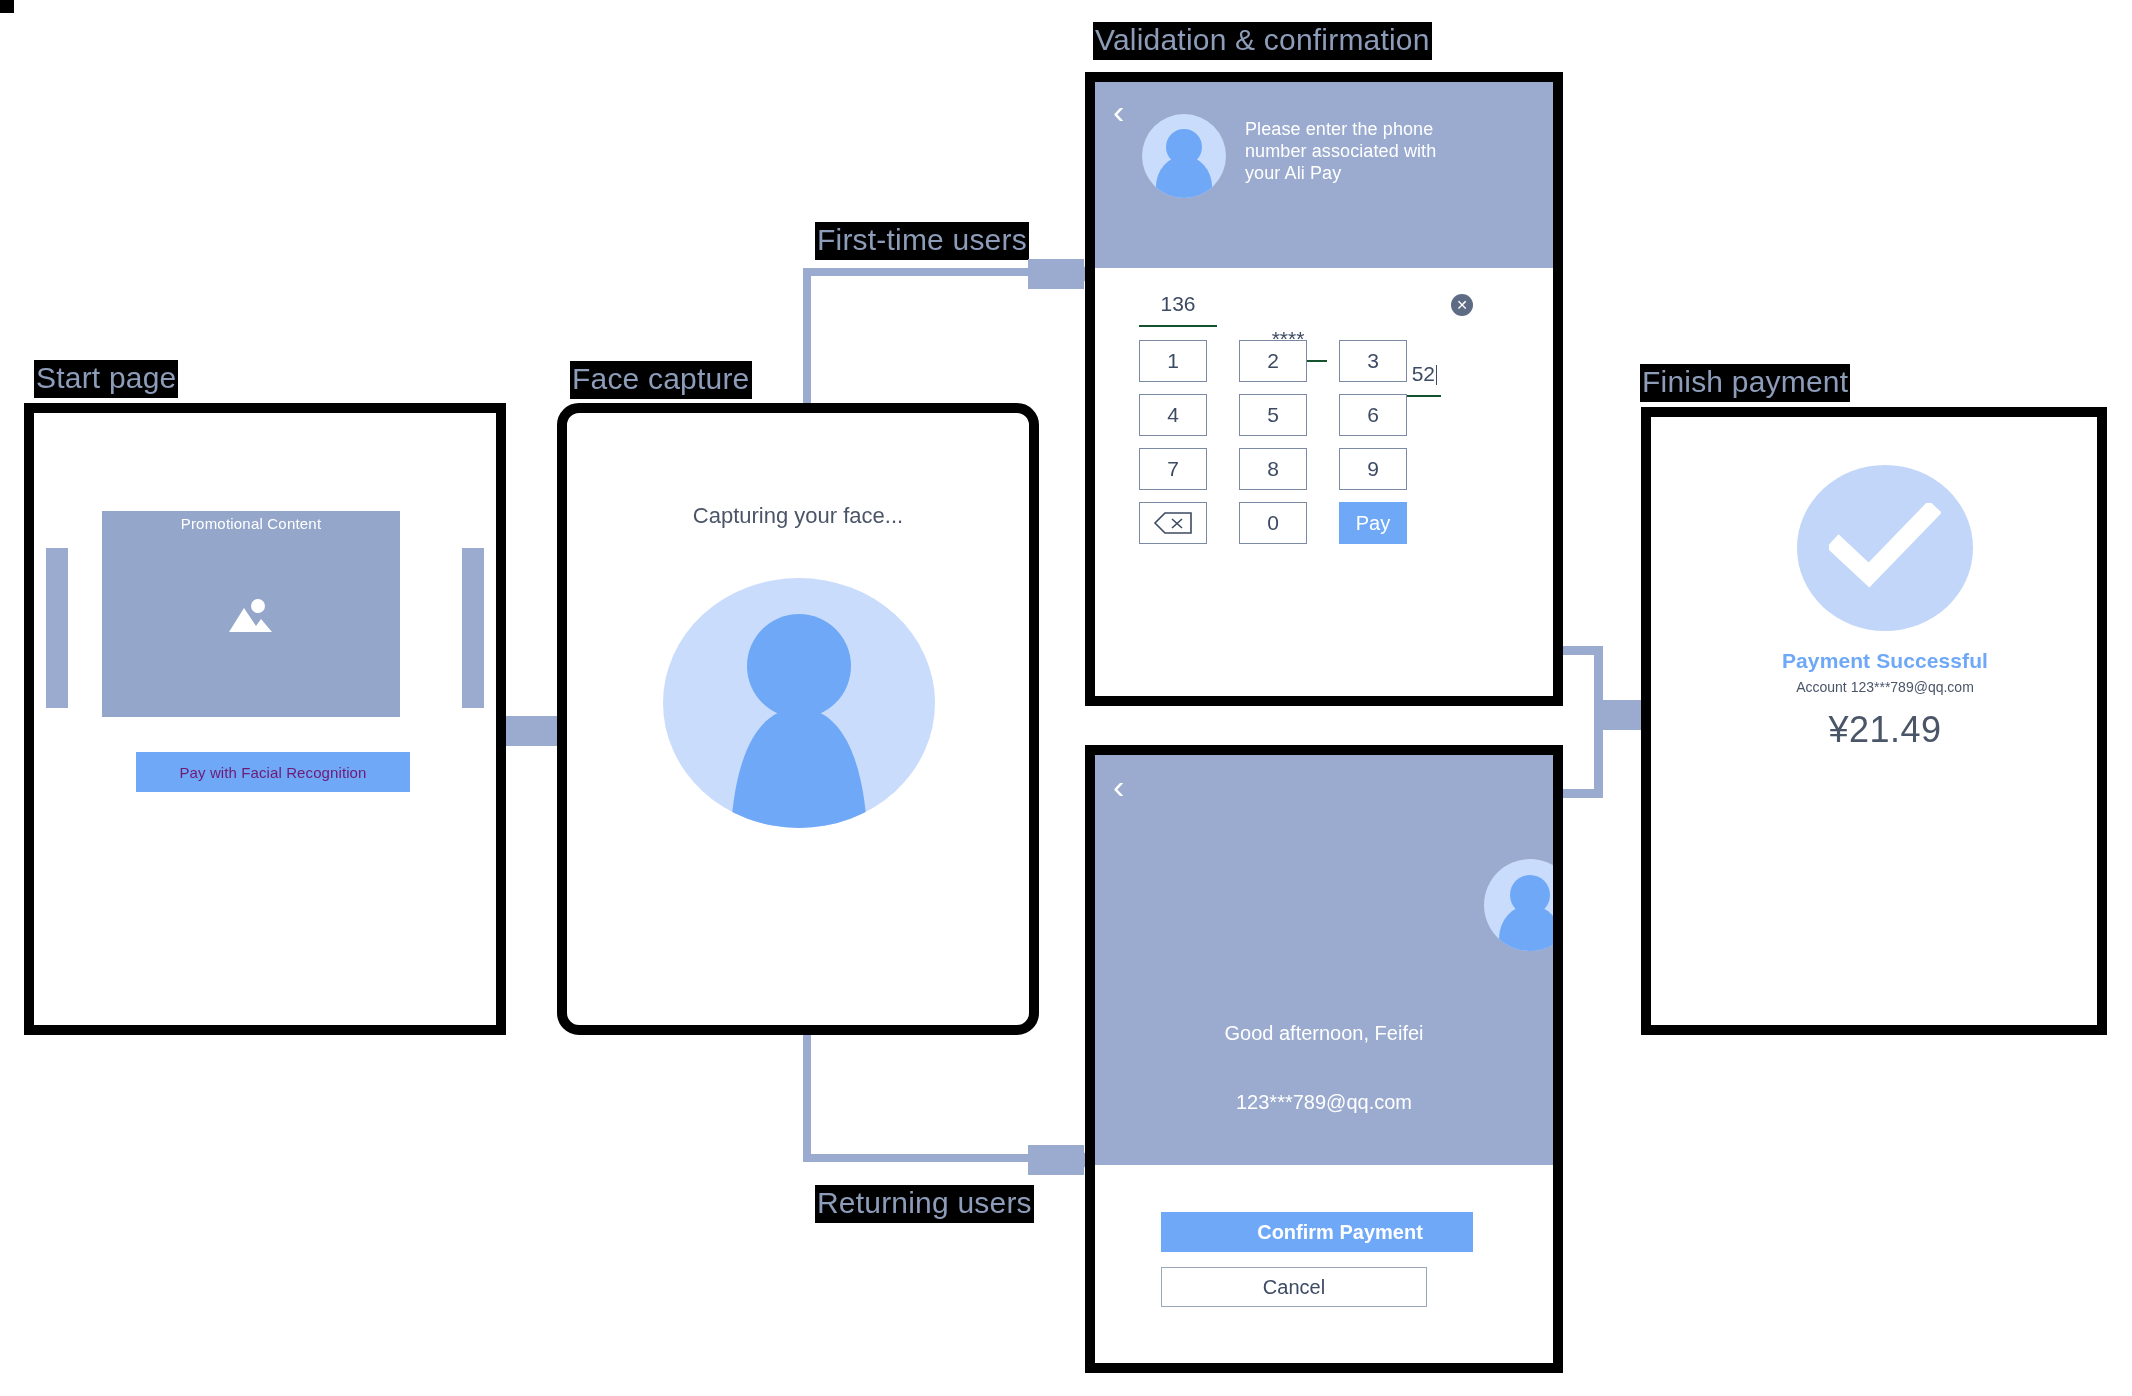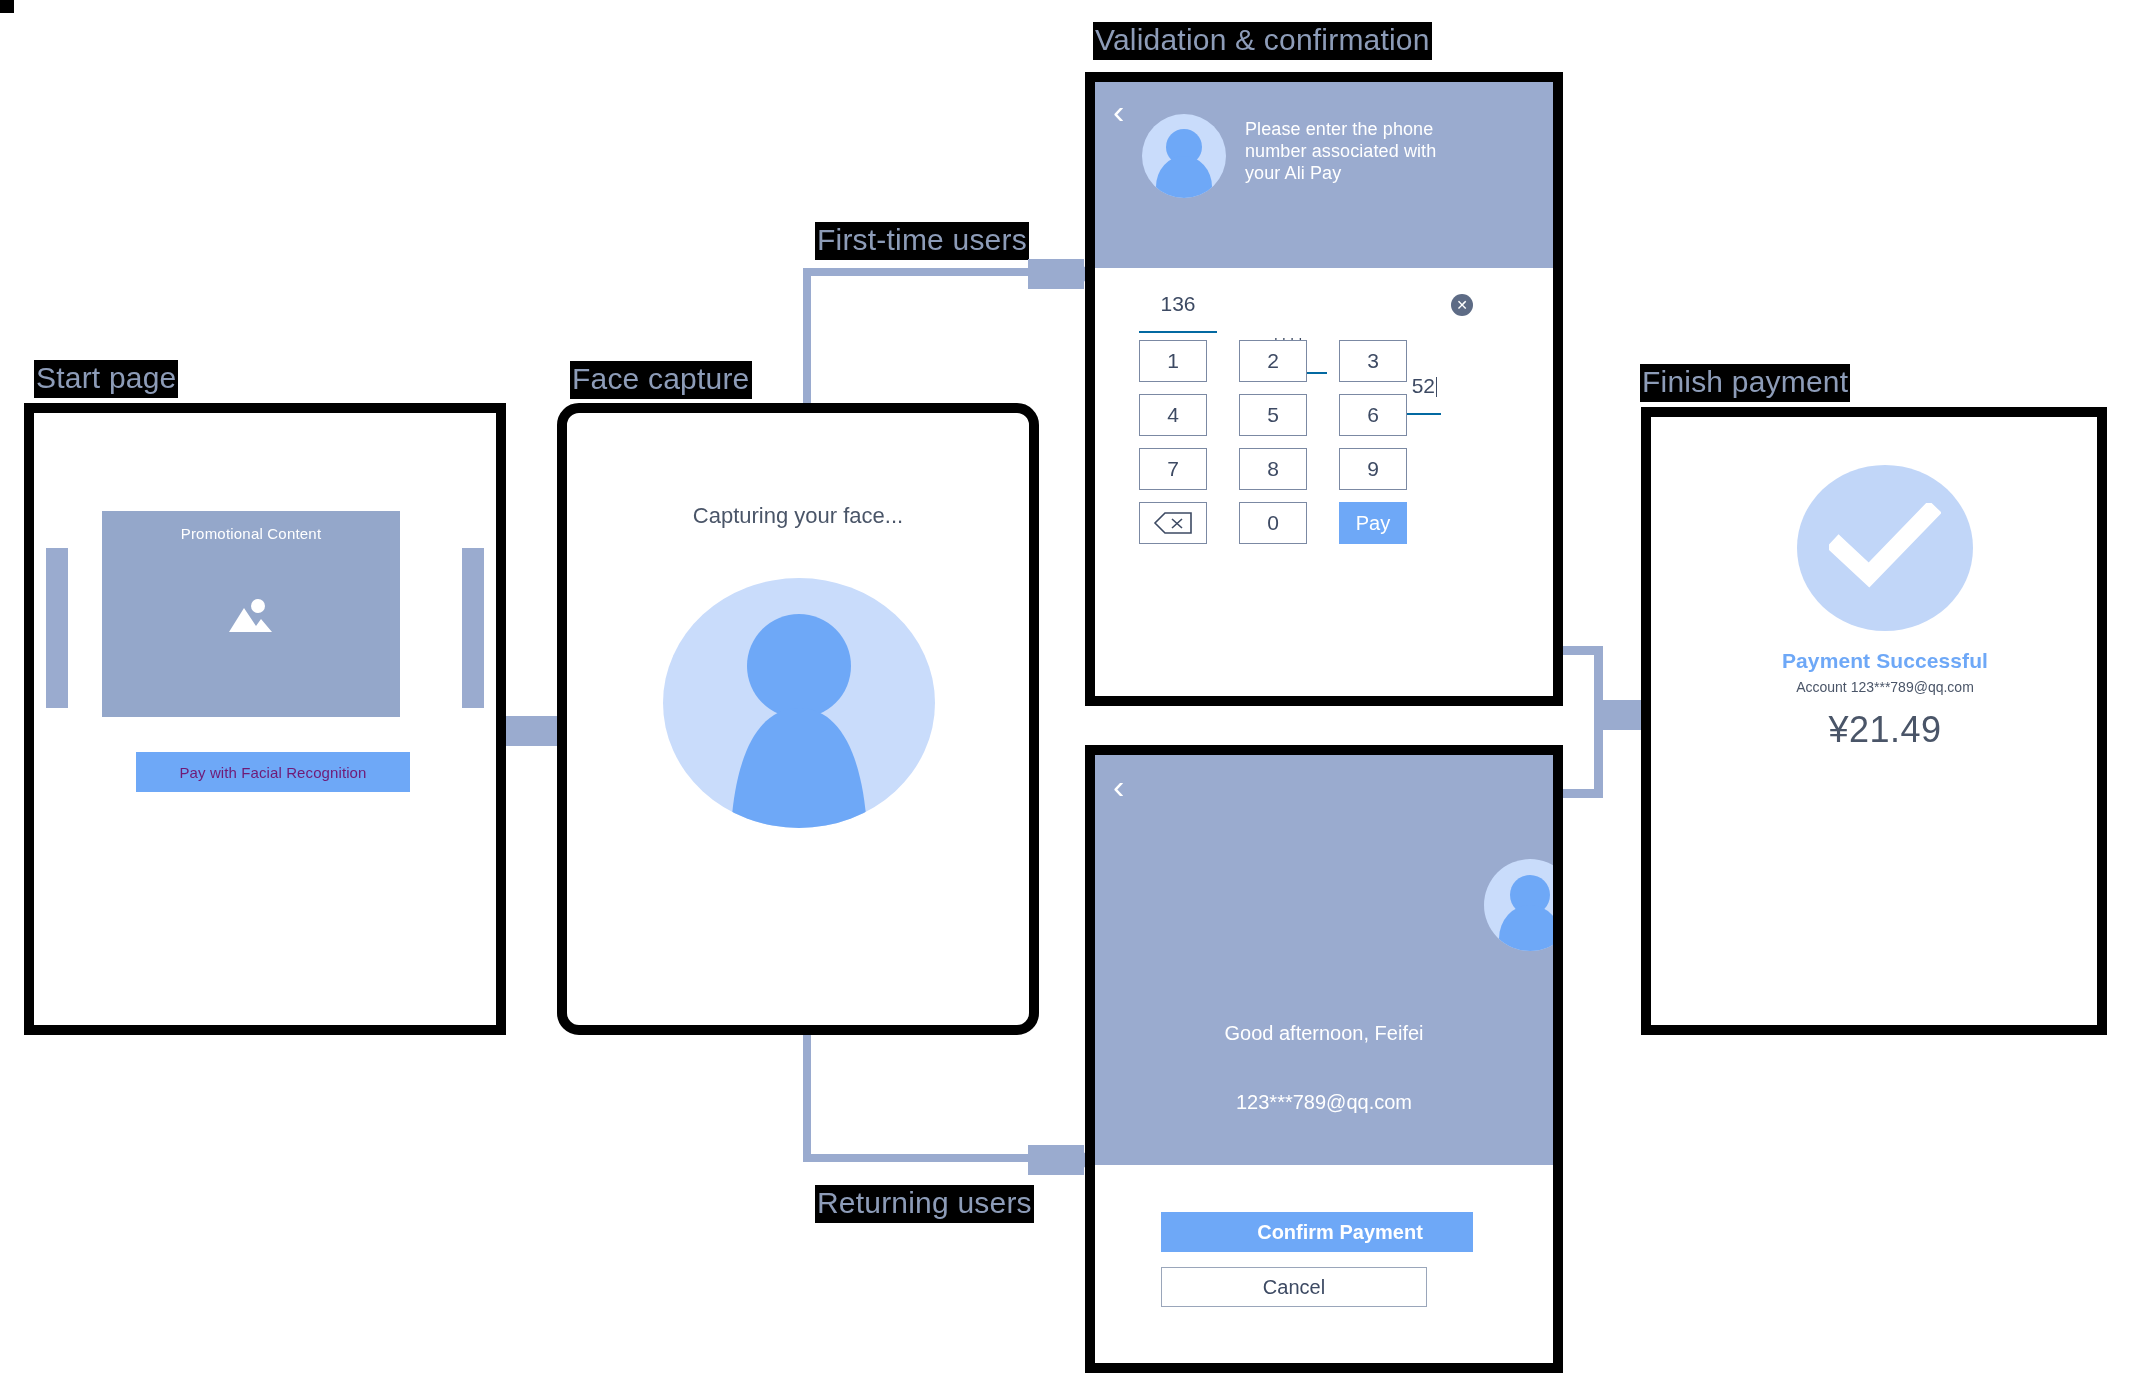--- a/index.html
+++ b/index.html
@@ -53,21 +53,21 @@
   }
   .promo-box {
     background: #94a7ca;
     display: flex;
     flex-direction: column;
     align-items: center;
   }
   .promo-label {
     color: #ffffff;
     font-size: 15px;
-    margin-top: 14px;
+    margin-top: 4px;
     letter-spacing: 0.2px;
   }
   .promo-image-icon {
     position: absolute;
     left: 50%;
     top: 52%;
     transform: translate(-50%, -50%);
   }
   .primary-btn {
     background: #6ea8f7;
@@ -120,25 +120,25 @@
     position: absolute;
     background: #6ea8f7;
     border-radius: 50%;
   }
   .avatar-body {
     position: absolute;
     background: #6ea8f7;
     border-radius: 50% 50% 45% 45% / 70% 70% 30% 30%;
   }
   .seg-field {
-    border-bottom: 2px solid #0369a1;
+    border-bottom: 2px solid #14532d;
     text-align: center;
     color: #3d4a63;
     font-size: 21px;
-    padding-bottom: 15px;
+    padding-bottom: 9px;
     position: relative;
   }
   .caret {
     display: inline-block;
     width: 1px;
     height: 20px;
     background: #3d4a63;
     vertical-align: -4px;
     margin-left: 1px;
   }

